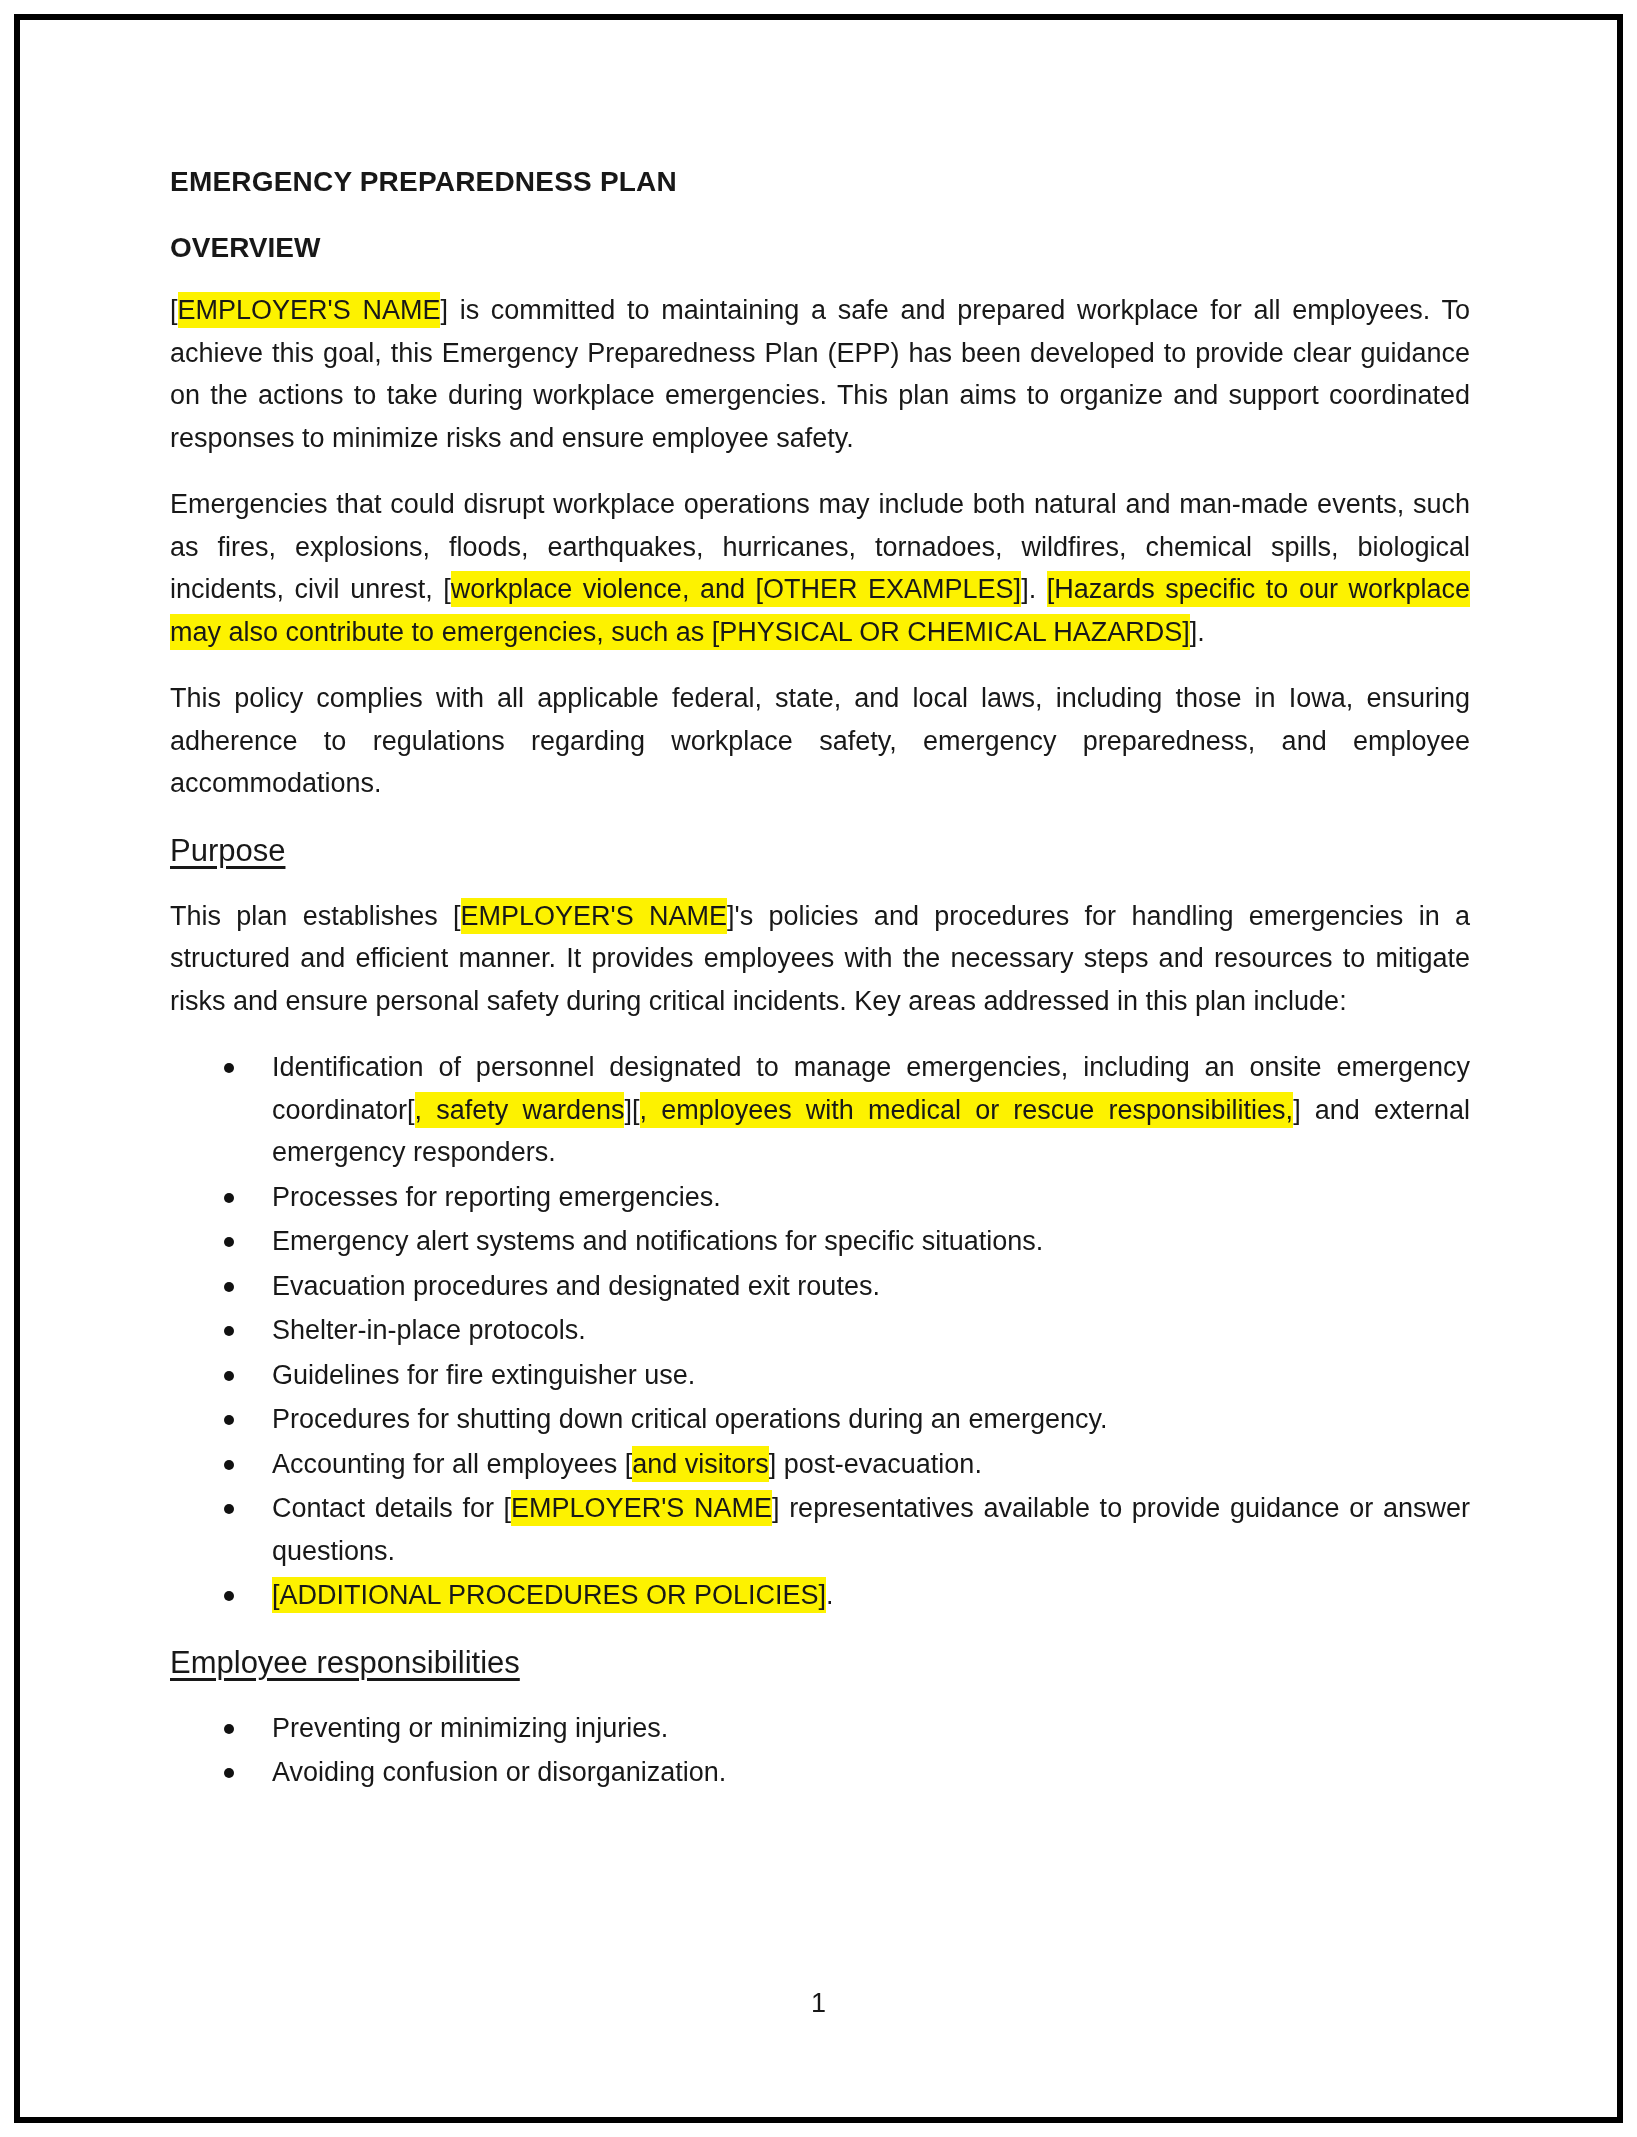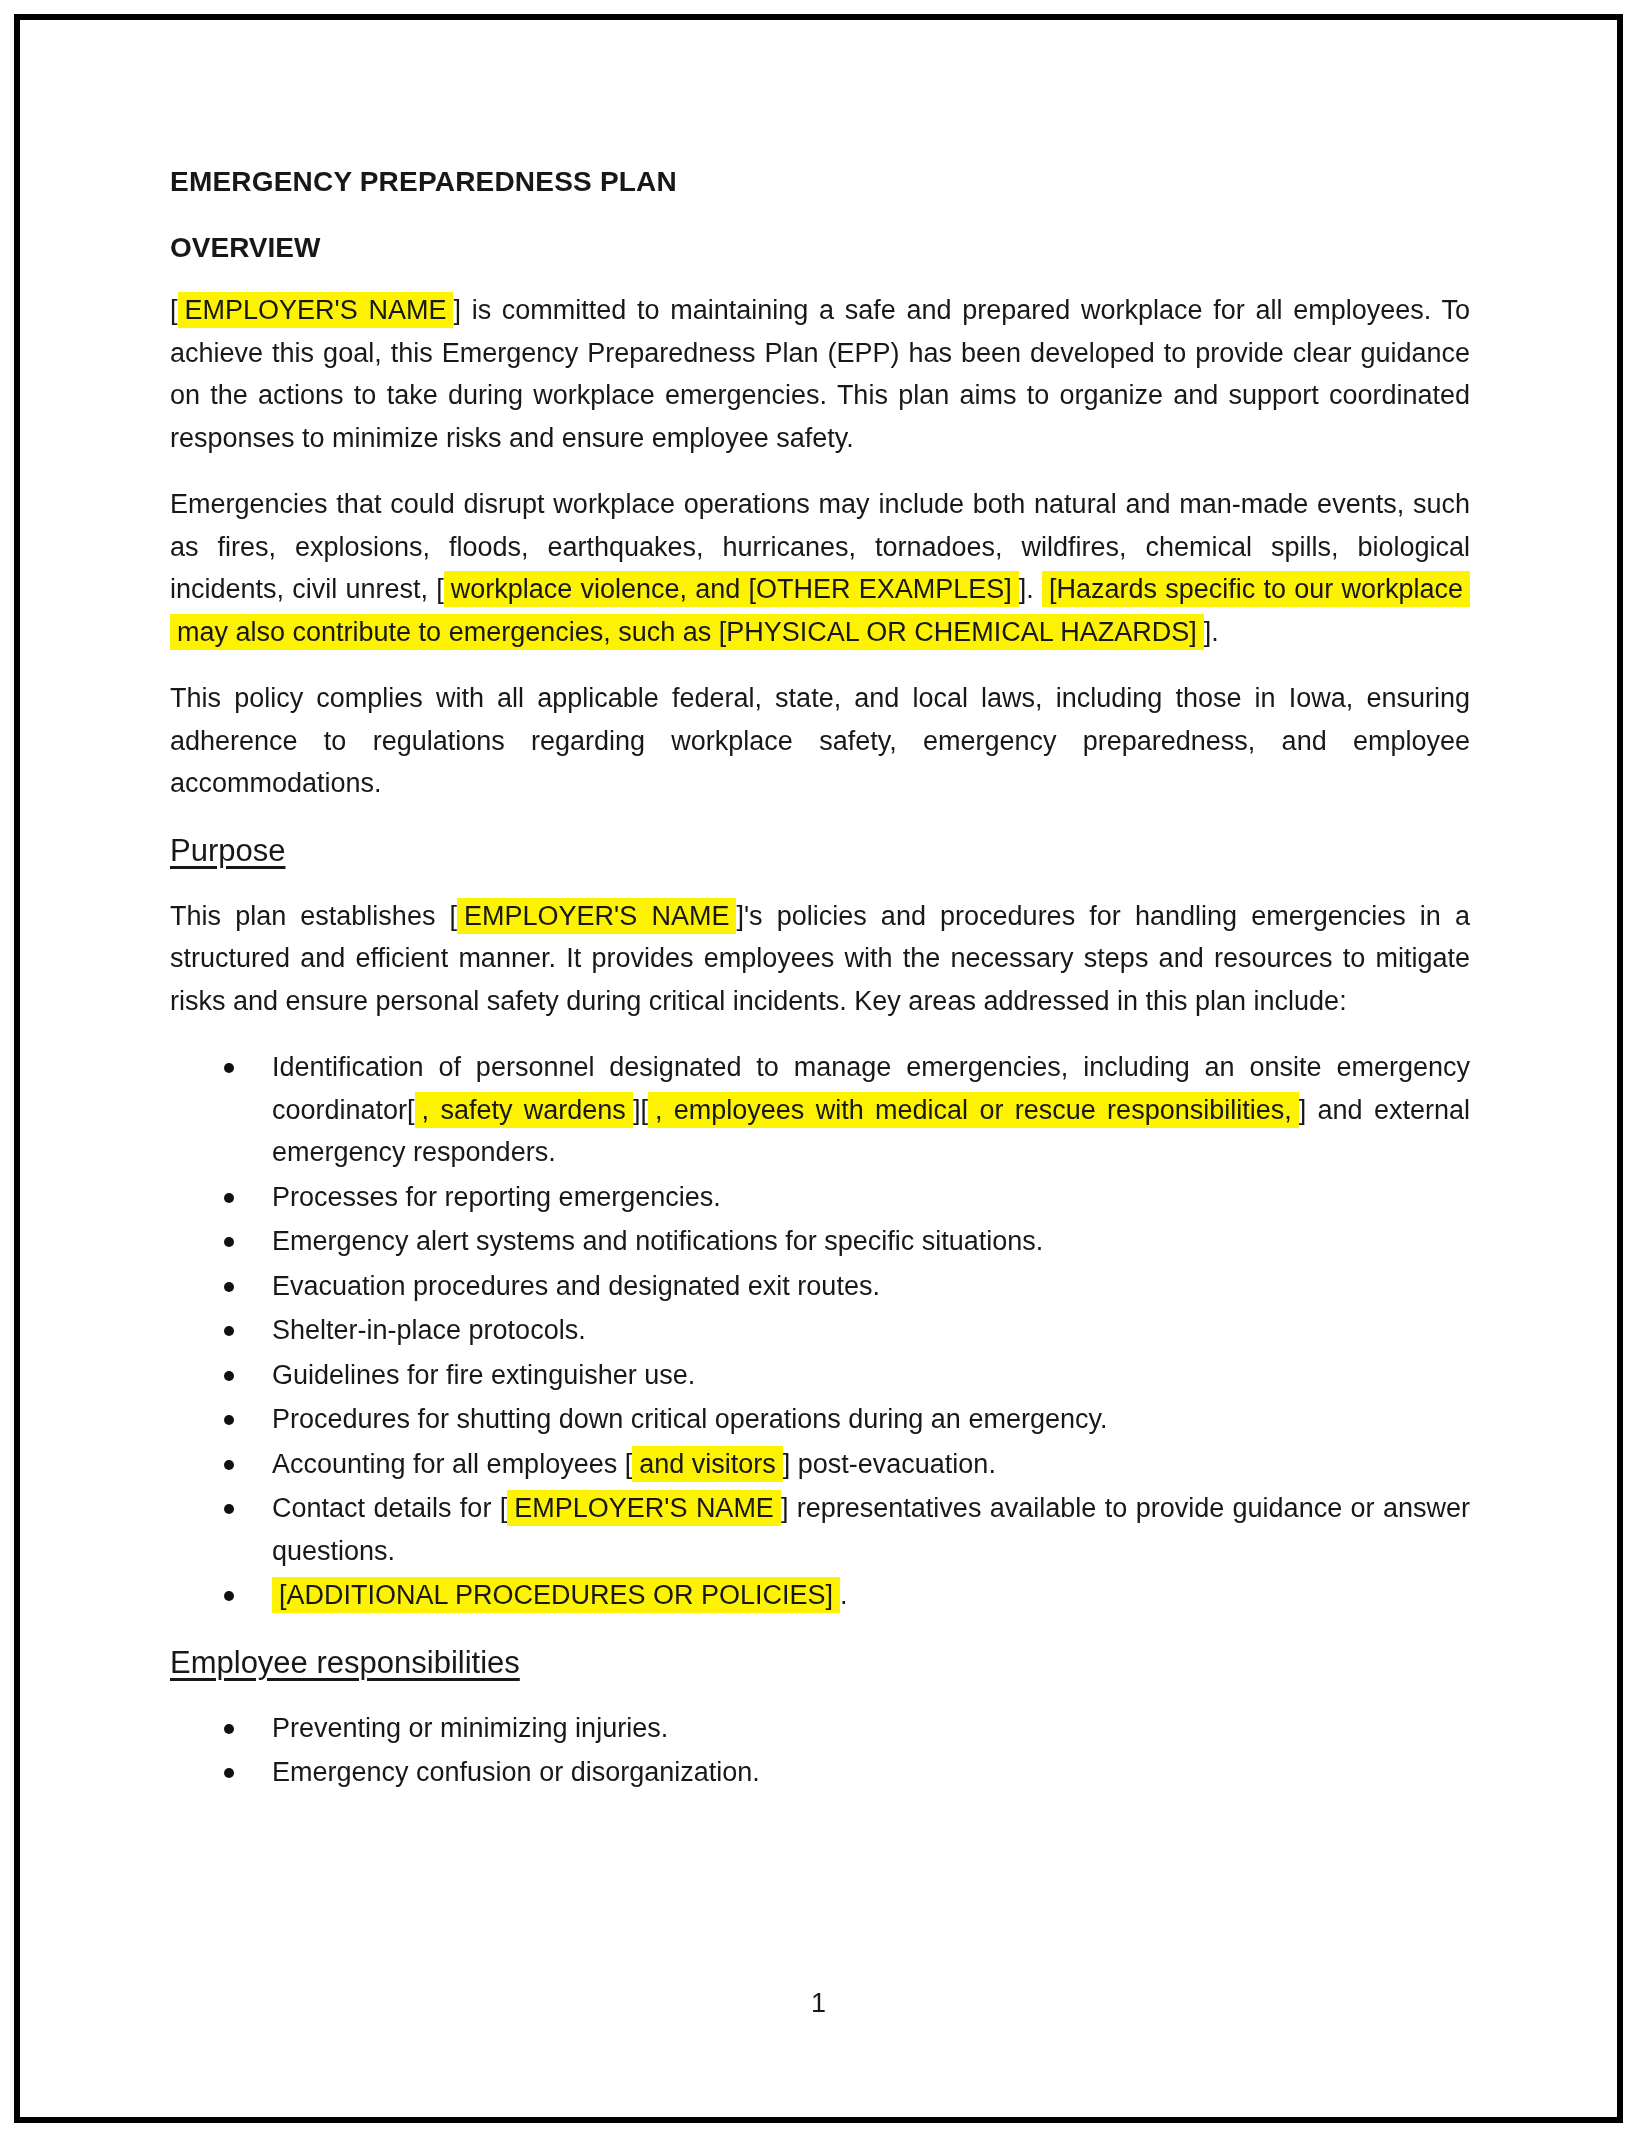--- a/index.html
+++ b/index.html
@@ -35,21 +35,21 @@
   ul { list-style:none; margin:0 0 24px 0; padding:0; }
   li {
     position:relative; padding-left:102px; text-align:justify; margin:0 0 2px 0;
   }
   li::before {
     content:""; position:absolute; left:54px; top:17px;
     width:10px; height:10px; border-radius:50%; background:#111;
   }
   .hl {
     background:var(--hl);
-    padding:3px 7px;
+    padding:3px 0;
     -webkit-box-decoration-break:clone;
     box-decoration-break:clone;
   }
   .page-number {
     position:absolute; top:1988px; left:0; width:1637px;
     text-align:center; font-size:27px; line-height:30px;
   }
 </style>
 </head>
 <body>
@@ -82,17 +82,17 @@
       <li><span>Accounting for all employees [</span><span class="hl">and visitors</span><span>] post-evacuation.</span></li>
       <li><span>Contact details for [</span><span class="hl">EMPLOYER'S NAME</span><span>] representatives available to provide guidance or answer questions.</span></li>
       <li><span class="hl">[ADDITIONAL PROCEDURES OR POLICIES]</span><span>.</span></li>
     </ul>
 
   <h3 class="h-underline">Employee responsibilities</h3>
 
 
   <ul>
       <li><span>Preventing or minimizing injuries.</span></li>
-      <li><span>Emergency confusion or disorganization.</span></li>
+      <li><span>Avoiding confusion or disorganization.</span></li>
     </ul>
 </main>
 
 <footer class="page-number">1</footer>
 
 </body></html>

